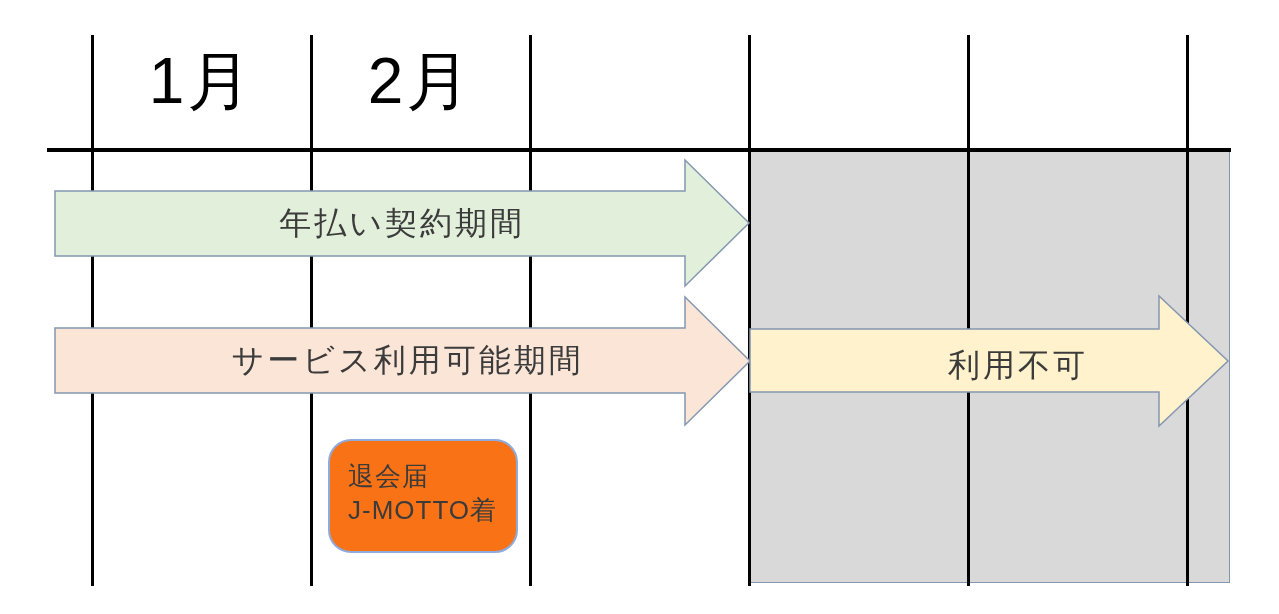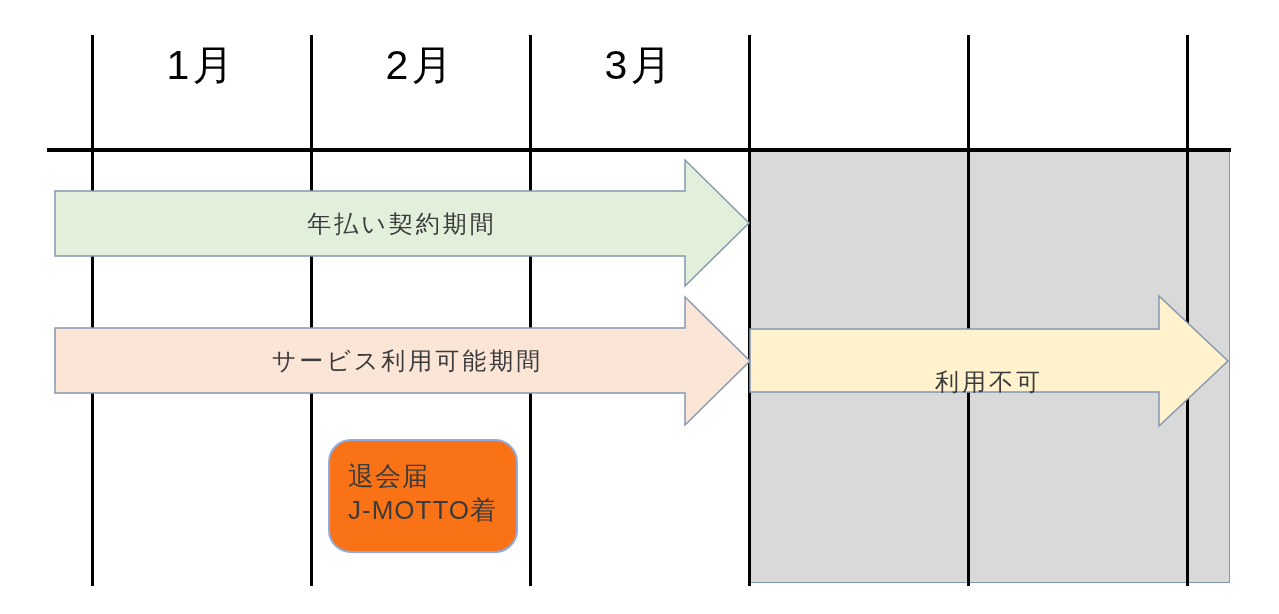--- a/index.html
+++ b/index.html
@@ -46,21 +46,21 @@
     border: 1px solid #8497b0;
     box-sizing: border-box;
     z-index: 1;
   }
   
   .month-label {
     position: absolute;
     top: 38px;
     width: 219px;
     text-align: center;
-    font-size: 41px;
+    font-size: 64px;
     font-weight: 300;
     letter-spacing: 3px;
     color: #000000;
     z-index: 4;
     white-space: nowrap;
   }
   .month-label.m1 { left: 92px; }
   .month-label.m2 { left: 311px; }
   .month-label.m3 { left: 530px; }
   .month-label.m4 { left: 749px; }
@@ -70,30 +70,30 @@
   .arrow-svg polygon { stroke: #8497b0; stroke-width: 1.5; stroke-linejoin: miter; }
   #arrow-contract { left: 54px; top: 159px; }
   #arrow-service  { left: 54px; top: 296px; }
   #arrow-unavailable { left: 749px; top: 295px; }
   
   .arrow-label {
     position: absolute;
     display: flex;
     align-items: center;
     justify-content: center;
-    font-size: 24px;
+    font-size: 32px;
     letter-spacing: 3px;
     color: #3b3b3b;
     z-index: 4;
     white-space: nowrap;
     text-align: center;
   }
   .arrow-label.contract { left: 55px; top: 191px; width: 694px; height: 65px; }
   .arrow-label.service  { left: 55px; top: 328px; width: 705px; height: 65px; }
-  .arrow-label.unavailable { left: 750px; top: 329px; width: 478px; height: 73px; margin-top: 16px; }
+  .arrow-label.unavailable { left: 779px; top: 329px; width: 478px; height: 73px; }
   
   .note-box {
     position: absolute;
     left: 328px;
     top: 439px;
     width: 190px;
     height: 114px;
     background: #f97316;
     border: 2px solid #8faadc;
     border-radius: 23px;
@@ -119,21 +119,20 @@
   <div class="vline v1"></div>
   <div class="vline v2"></div>
   <div class="vline v3"></div>
   <div class="vline v4"></div>
   <div class="vline v5"></div>
   <div class="vline v6"></div>
   <div class="hline"></div>
 
   <div class="month-label m1">1月</div>
   <div class="month-label m2">2月</div>
-  <div class="month-label m3">3月</div>
 
   <svg id="arrow-contract" class="arrow-svg" width="697" height="129">
     <polygon points="1,32 631,32 631,1 695,64 631,127 631,97 1,97" fill="#e2efda"></polygon>
   </svg>
   <div class="arrow-label contract">年払い契約期間</div>
 
   <svg id="arrow-service" class="arrow-svg" width="698" height="131">
     <polygon points="1,32 631,32 631,1 696,65 631,129 631,97 1,97" fill="#fbe5d6"></polygon>
   </svg>
   <div class="arrow-label service">サービス利用可能期間</div>

